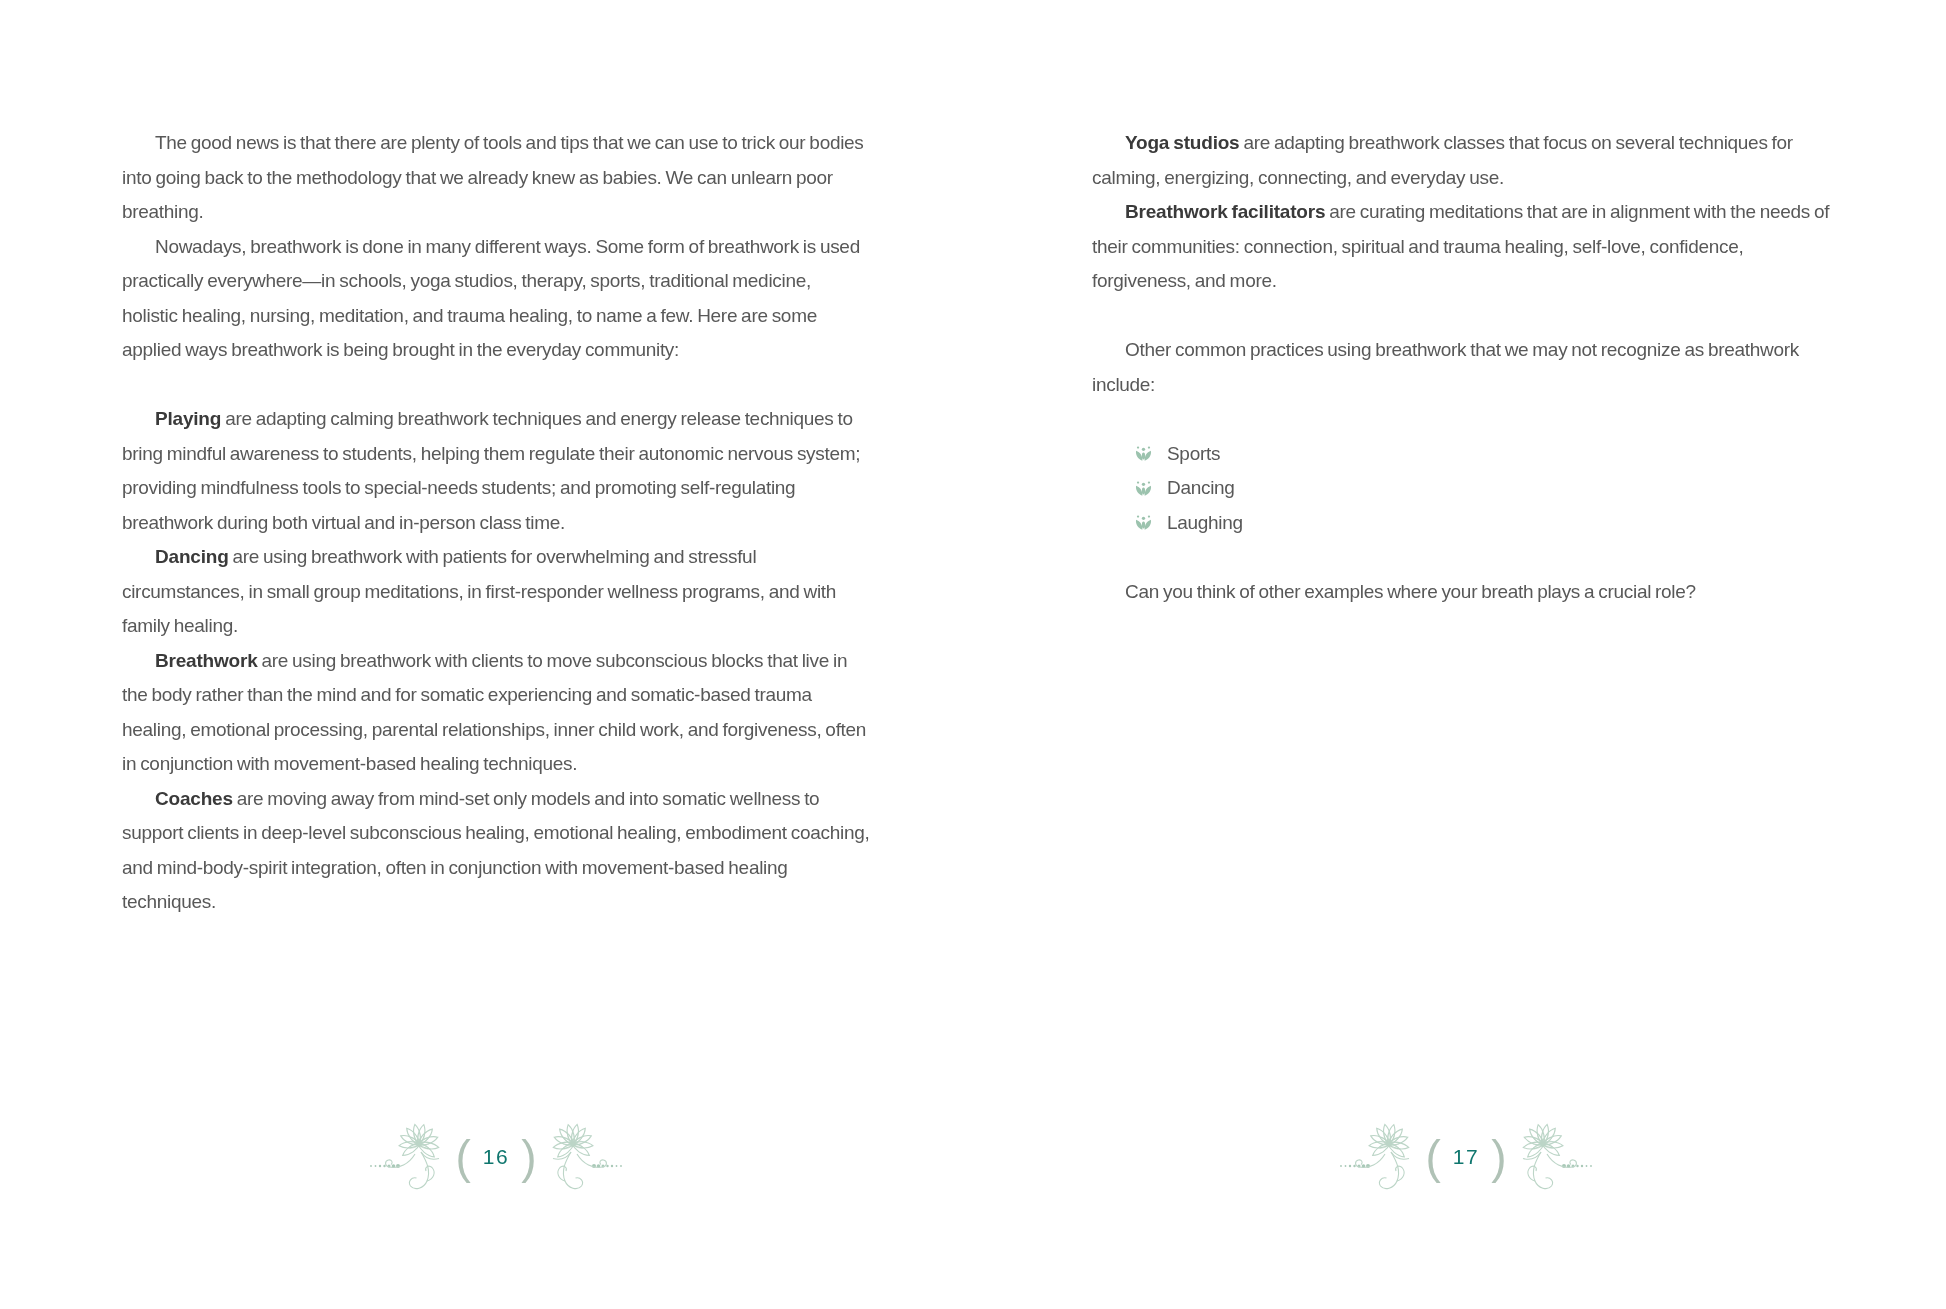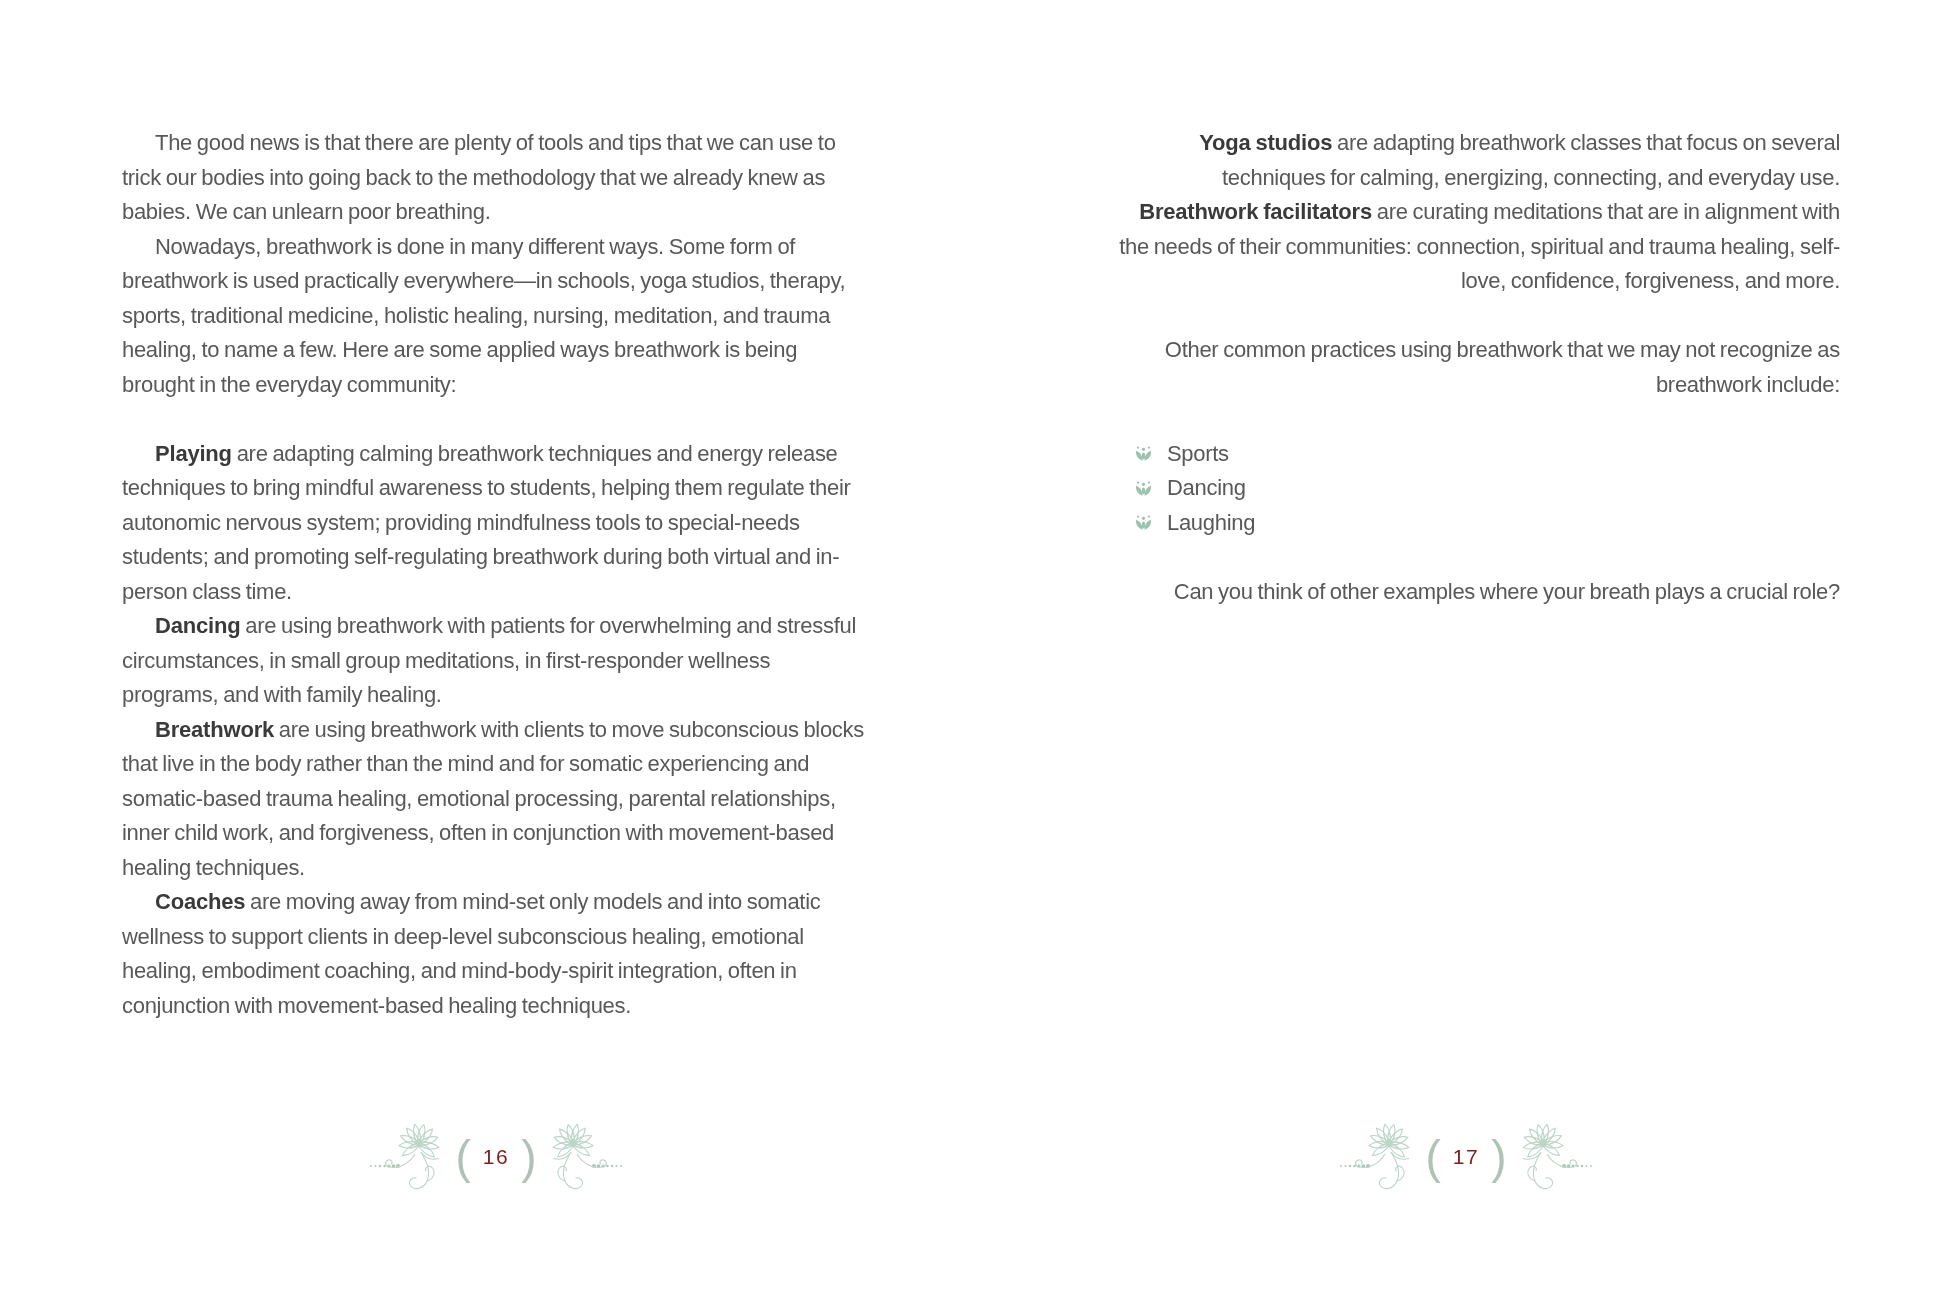--- a/index.html
+++ b/index.html
@@ -13,28 +13,28 @@
     width: 1946px;
     height: 1309px;
     overflow: hidden;
     font-family: "Liberation Sans", sans-serif;
   }
   .page-column {
     position: absolute;
     top: 126px;
     width: 748px;
     color: #585858;
-    font-size: 22px;
+    font-size: 19px;
     line-height: 34.5px;
     letter-spacing: -0.3px;
     word-spacing: -1px;
     font-weight: 400;
   }
   .page-column.left  { left: 122px; }
-  .page-column.right { left: 1092px; text-align: right; }
+  .page-column.right { left: 1092px; }
 
   p.para {
     margin: 0;
   }
   p.para.indent { text-indent: 33px; }
   .gap { margin-top: 34.5px !important; }
   p.para strong {
     font-weight: 700;
     color: #3a3a3a;
     letter-spacing: -0.2px;
@@ -74,21 +74,21 @@
     font-weight: 300;
     color: #b0c2b6;
     line-height: 1;
     margin: 0 2px;
     position: relative;
     top: -3px;
   }
   .page-number {
     font-size: 21px;
     letter-spacing: 1.5px;
-    color: #7f1d1d;
+    color: #0f766e;
     margin: 0 10px;
     position: relative;
     top: -3px;
   }
   .defs-holder { position: absolute; width: 0; height: 0; overflow: hidden; }
 </style>
 </head>
 <body>
 
 <svg class="defs-holder" aria-hidden="true">

